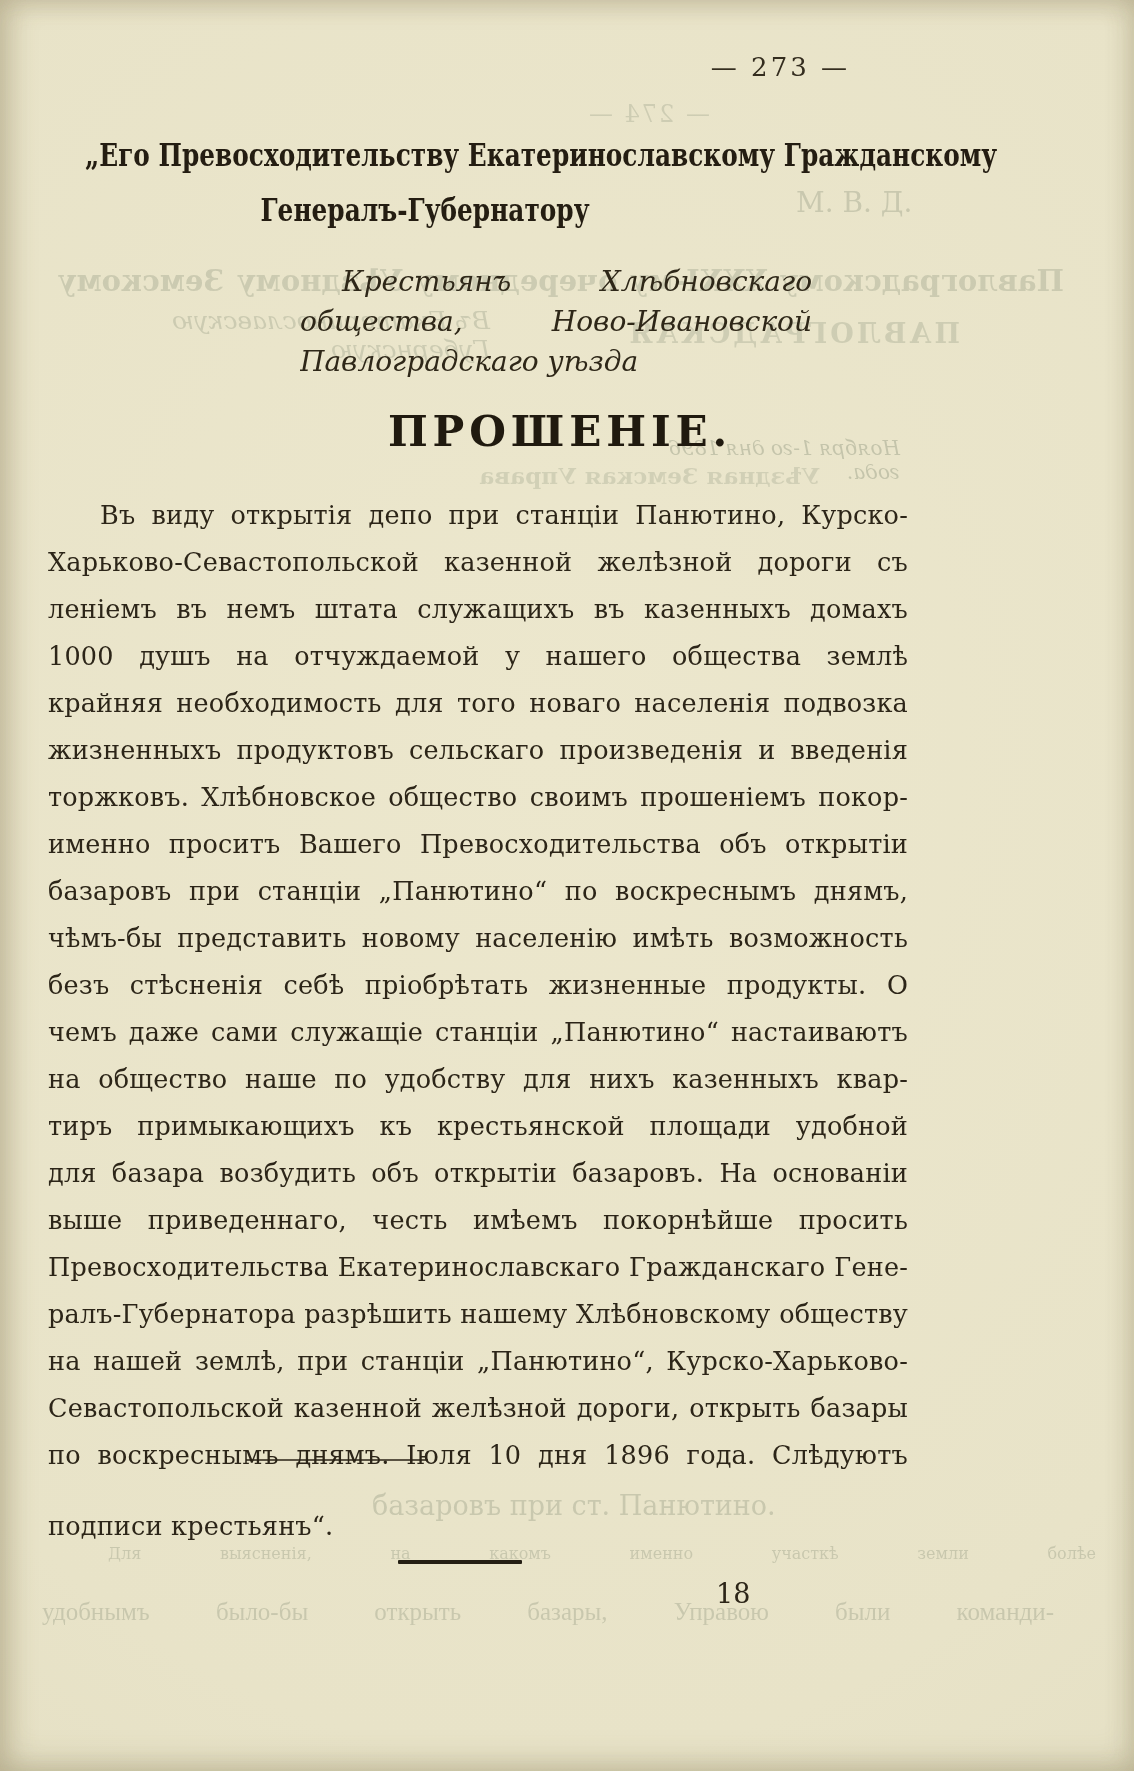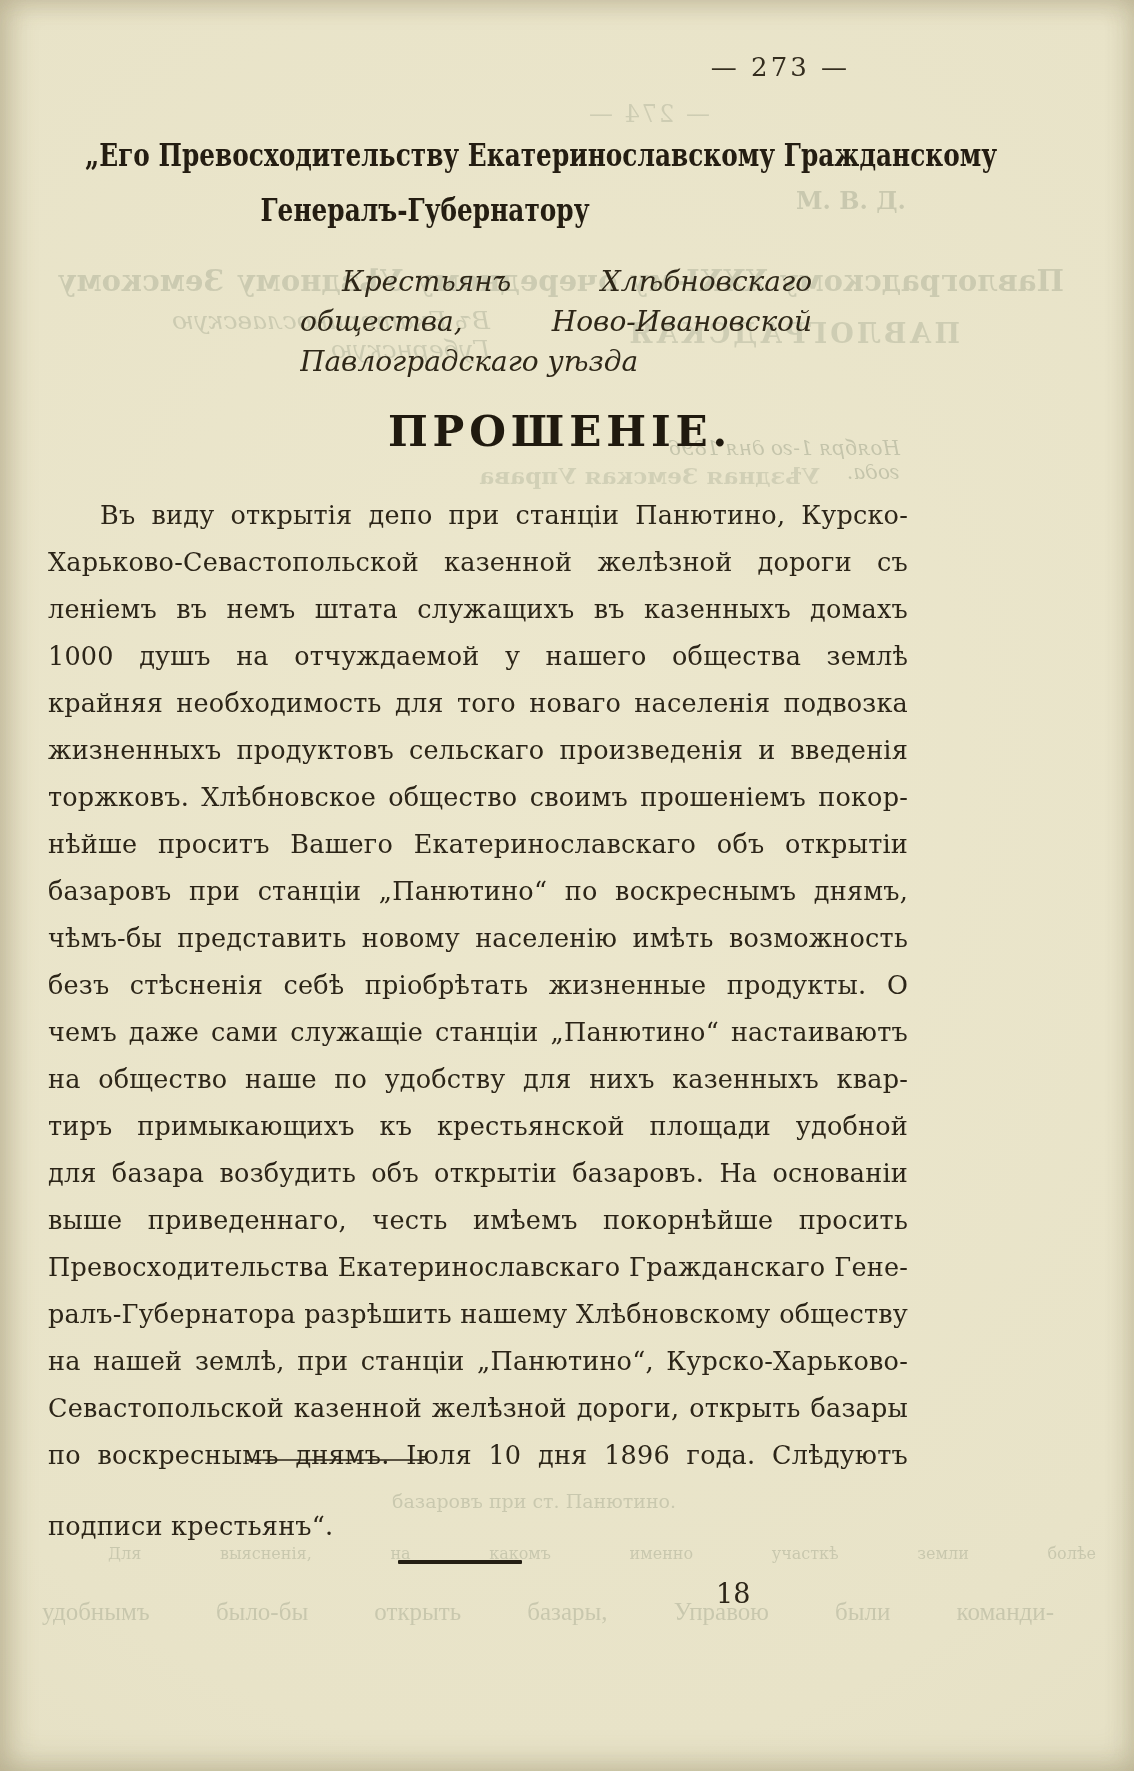--- a/index.html
+++ b/index.html
@@ -50,27 +50,27 @@
   .sig { left:716px; top:1578px; font-size:27px; color:#2c2518; }
   .artifact { left:246px; top:1459px; width:182px; height:2px; background:rgba(40,33,20,.75); }
   
   .ghost {
     color:#6f7a64; opacity:.30; filter:blur(.6px); pointer-events:none;
     font-family:"DejaVu Serif","DejaVu Sans",serif;
   }
   .mir { transform:scaleX(-1); }
   .g-spread { text-align:justify; text-align-last:justify; white-space:nowrap; }
   .g0 { left:540px; top:100px; width:170px; font-size:24px; letter-spacing:2px; opacity:.22; }
-  .g1 { left:796px; top:186px; width:140px; font-size:24px; font-weight:bold; opacity:.26; }
+  .g1 { left:796px; top:186px; width:140px; font-size:28px; font-weight:normal; opacity:.26; }
   .g2 { left:58px;  top:264px; width:1006px; font-size:29px; font-weight:bold; opacity:.24; }
   .g3 { left:60px;  top:306px; width:430px; font-size:25px; font-style:italic; opacity:.24; }
   .g4 { left:600px; top:318px; width:360px; font-size:27px; font-weight:bold; letter-spacing:3px; opacity:.22; }
   .g5 { left:470px; top:462px; width:350px; font-size:23px; font-weight:bold; opacity:.20; }
   .g6 { left:610px; top:436px; width:290px; font-size:20px; font-style:italic; opacity:.30; }
-  .g7 { left:392px; top:1490px; width:450px; font-size:19px; opacity:.26; }
+  .g7 { left:372px; top:1490px; width:450px; font-size:27px; opacity:.26; }
   .g8 { left:108px;  top:1544px; width:988px; font-size:16px; opacity:.26; }
   .g9 { left:42px;  top:1598px; width:1012px; font-size:25px; opacity:.26;font-family:Liberation Serif, serif; }
 </style>
 </head>
 <body>
 
 <div class="page">
 
   <div class="abs ghost mir g0">— 274 —</div>
   <div class="abs ghost g1">М. В. Д.</div>
@@ -99,21 +99,21 @@
   <div class="abs doc-title">ПРОШЕНІЕ.</div>
 
   <div class="abs bodyblock">
     <div class="bline first">Въ виду открытія депо при станціи Панютино, Курско-</div>
     <div class="bline">Харьково-Севастопольской казенной желѣзной дороги съ насе-</div>
     <div class="bline">леніемъ въ немъ штата служащихъ въ казенныхъ домахъ</div>
     <div class="bline">1000 душъ на отчуждаемой у нашего общества землѣ является</div>
     <div class="bline">крайняя необходимость для того новаго населенія подвозка</div>
     <div class="bline">жизненныхъ продуктовъ сельскаго произведенія и введенія</div>
     <div class="bline">торжковъ. Хлѣбновское общество своимъ прошеніемъ покор-</div>
-    <div class="bline">нѣйше проситъ Вашего Екатеринославскаго объ открытіи</div>
+    <div class="bline">именно проситъ Вашего Превосходительства объ открытіи</div>
     <div class="bline">базаровъ при станціи „Панютино“ по воскреснымъ днямъ,</div>
     <div class="bline">чѣмъ-бы представить новому населенію имѣть возможность</div>
     <div class="bline">безъ стѣсненія себѣ пріобрѣтать жизненные продукты. О</div>
     <div class="bline">чемъ даже сами служащіе станціи „Панютино“ настаиваютъ</div>
     <div class="bline">на общество наше по удобству для нихъ казенныхъ квар-</div>
     <div class="bline">тиръ примыкающихъ къ крестьянской площади удобной земли</div>
     <div class="bline">для базара возбудить объ открытіи базаровъ. На основаніи</div>
     <div class="bline">выше приведеннаго, честь имѣемъ покорнѣйше просить Вашего</div>
     <div class="bline">Превосходительства Екатеринославскаго Гражданскаго Гене-</div>
     <div class="bline">ралъ-Губернатора разрѣшить нашему Хлѣбновскому обществу</div>

